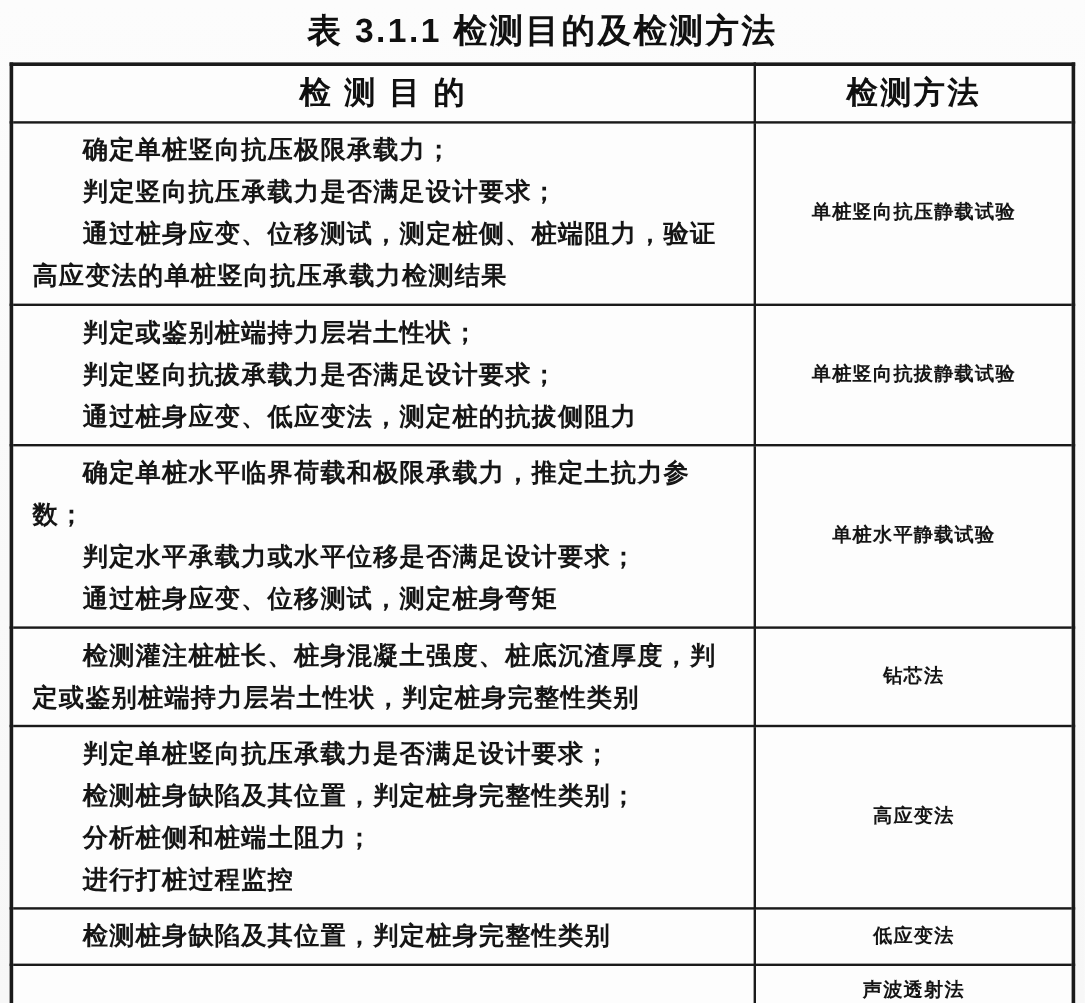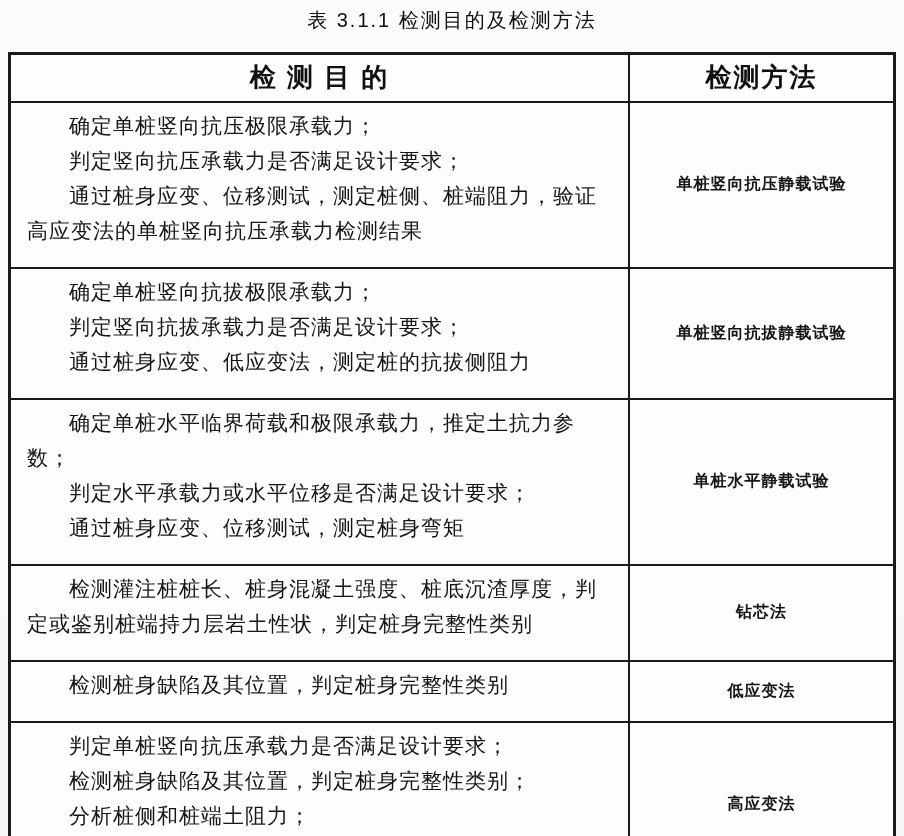--- a/index.html
+++ b/index.html
@@ -14,22 +14,22 @@
   }
   .page {
     position: relative;
     width: 904px;
     height: 836px;
     background: linear-gradient(180deg, #fcfcfc 0%, #f7f7f7 100%);
   }
   .title {
     text-align: center;
     padding-top: 7px;
-    font-size: 20px;
-    font-weight: 400;
+    font-size: 28px;
+    font-weight: 700;
     letter-spacing: 2px;
     color: #101010;
   }
   table.det {
     position: absolute;
     left: 8px;
     top: 52px;
     width: 888px;
     border-collapse: collapse;
     table-layout: fixed;
@@ -44,23 +44,23 @@
     box-sizing: border-box;
   }
   table.det th {
     font-size: 26px;
     font-weight: 700;
     text-align: center;
     letter-spacing: 2px;
     color: #101010;
   }
   td.purpose {
-    padding: 5px 14px 19px 16px;
+    padding: 5px 14px 5px 16px;
     font-size: 21px;
-    font-weight: 400;
+    font-weight: 700;
     letter-spacing: 1px;
   }
   td.purpose p {
     margin: 0;
     text-indent: 2em;
     line-height: 35px;
   }
   td.method {
     text-align: center;
     font-size: 16px;
@@ -92,21 +92,21 @@
         <td class="purpose">
           <p>确定单桩竖向抗压极限承载力；</p>
           <p>判定竖向抗压承载力是否满足设计要求；</p>
           <p>通过桩身应变、位移测试，测定桩侧、桩端阻力，验证高应变法的单桩竖向抗压承载力检测结果</p>
         </td>
         <td class="method">单桩竖向抗压静载试验</td>
       </tr>
 
       <tr style="height:105px;">
         <td class="purpose">
-          <p>确定单桩竖向抗拔极限承载力；</p>
+          <p>判定或鉴别桩端持力层岩土性状；</p>
           <p>判定竖向抗拔承载力是否满足设计要求；</p>
           <p>通过桩身应变、低应变法，测定桩的抗拔侧阻力</p>
         </td>
         <td class="method">单桩竖向抗拔静载试验</td>
       </tr>
 
       <tr style="height:143px;margin-top:12px;">
         <td class="purpose">
           <p>确定单桩水平临界荷载和极限承载力，推定土抗力参数；</p>
           <p>判定水平承载力或水平位移是否满足设计要求；</p>
@@ -115,35 +115,35 @@
         <td class="method">单桩水平静载试验</td>
       </tr>
 
       <tr style="height:80px;">
         <td class="purpose">
           <p>检测灌注桩桩长、桩身混凝土强度、桩底沉渣厚度，判定或鉴别桩端持力层岩土性状，判定桩身完整性类别</p>
         </td>
         <td class="method">钻芯法</td>
       </tr>
 
-      <tr style="height:37px;">
-        <td class="purpose">
-          <p>检测桩身缺陷及其位置，判定桩身完整性类别</p>
-        </td>
-        <td class="method">低应变法</td>
-      </tr>
-
       <tr style="height:134px;">
         <td class="purpose">
           <p>判定单桩竖向抗压承载力是否满足设计要求；</p>
           <p>检测桩身缺陷及其位置，判定桩身完整性类别；</p>
           <p>分析桩侧和桩端土阻力；</p>
           <p>进行打桩过程监控</p>
         </td>
         <td class="method">高应变法</td>
+      </tr>
+
+      <tr style="height:37px;">
+        <td class="purpose">
+          <p>检测桩身缺陷及其位置，判定桩身完整性类别</p>
+        </td>
+        <td class="method">低应变法</td>
       </tr>
 
       <tr style="height:44px;">
         <td class="purpose">
           
         </td>
         <td class="method">声波透射法</td>
       </tr>
     </tbody>
   </table>

